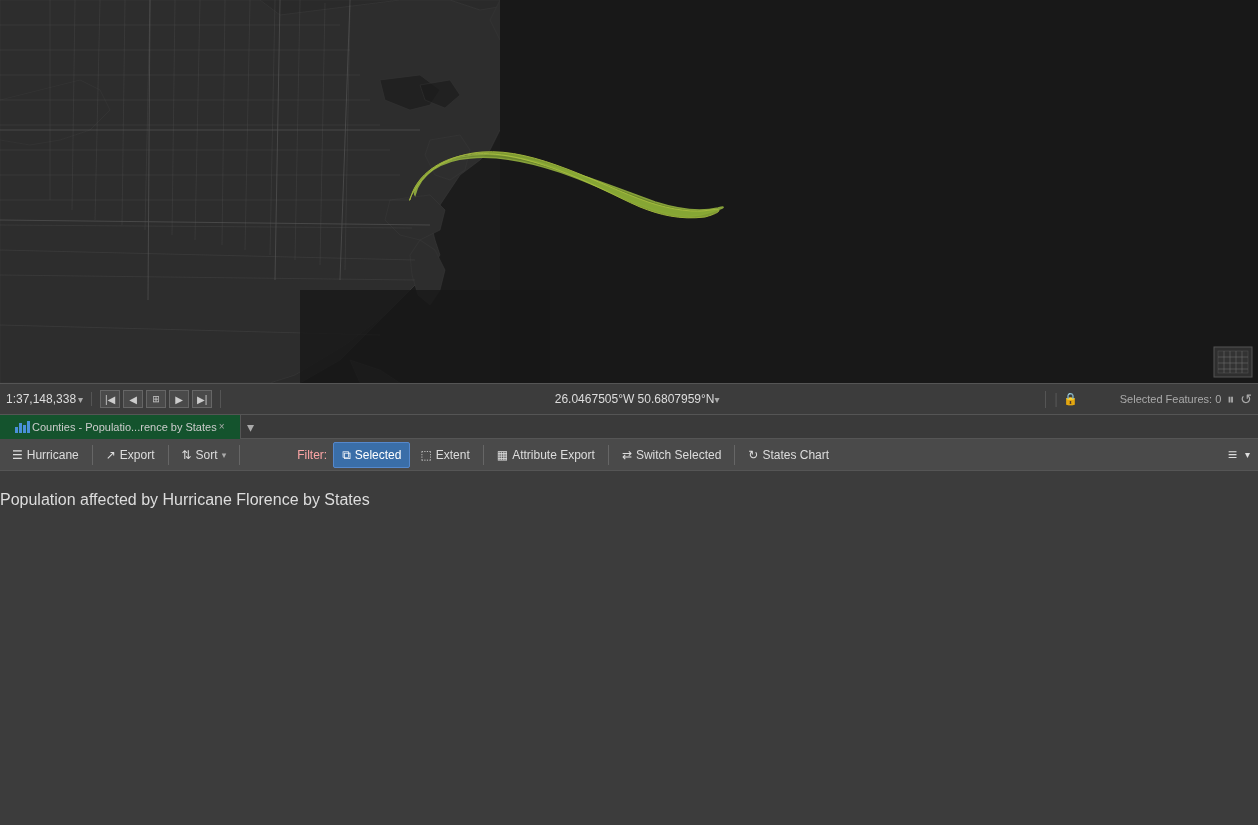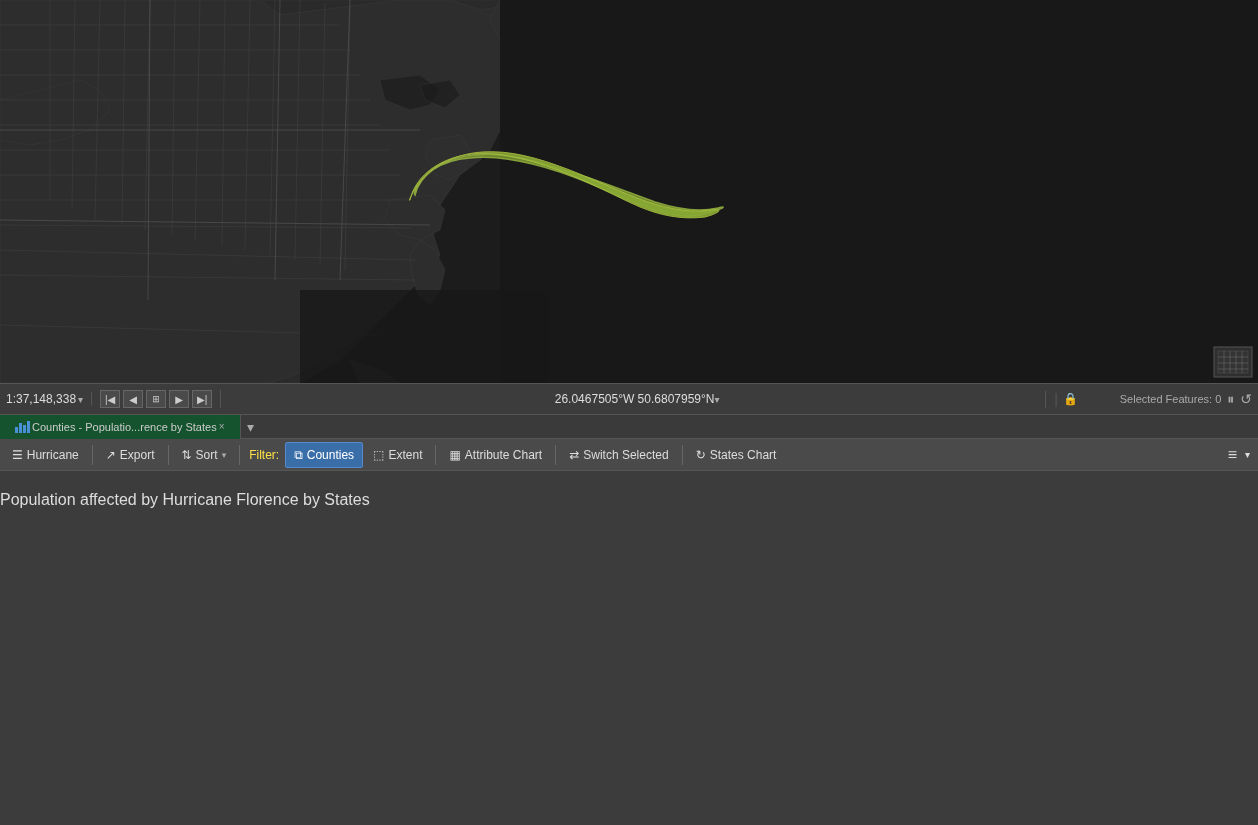--- a/index.html
+++ b/index.html
@@ -172,23 +172,24 @@
     }
 
     .toolbar-separator {
       width: 1px;
       height: 20px;
       background: #666;
       margin: 0 3px;
     }
 
     #filter-label {
-      color: #fde047;
+      color: #fca5a5;
       font-size: 12px;
       padding: 0 4px;
+      margin-left: 48px;
     }
 
     .filter-btn {
       height: 26px;
       padding: 0 8px;
       display: flex;
       align-items: center;
       gap: 4px;
       background: #3a6ea8;
       border: 1px solid #5588cc;
@@ -381,33 +382,33 @@
   <button class="toolbar-btn">
     <span style="font-size:12px;">⇅</span>
     <span>Sort</span>
     <span style="font-size:9px;color:#aaa;">▾</span>
   </button>
   <span class="toolbar-separator"></span>
   <span id="filter-label">Filter:</span>
 
   <button class="filter-btn">
     <span style="font-size:12px;">⧉</span>
-    <span>Counties</span>
+    <span>Selected</span>
   </button>
 
   <button class="filter-btn-inactive">
     <span style="font-size:12px;">⬚</span>
     <span>Extent</span>
   </button>
 
   <span class="toolbar-separator"></span>
 
   <button class="toolbar-btn">
     <span style="font-size:12px;">▦</span>
-    <span>Attribute Chart</span>
+    <span>Attribute Export</span>
   </button>
 
   <span class="toolbar-separator"></span>
 
   <button class="toolbar-btn">
     <span style="font-size:12px;">⇄</span>
     <span>Switch Selected</span>
   </button>
 
   <span class="toolbar-separator"></span>

